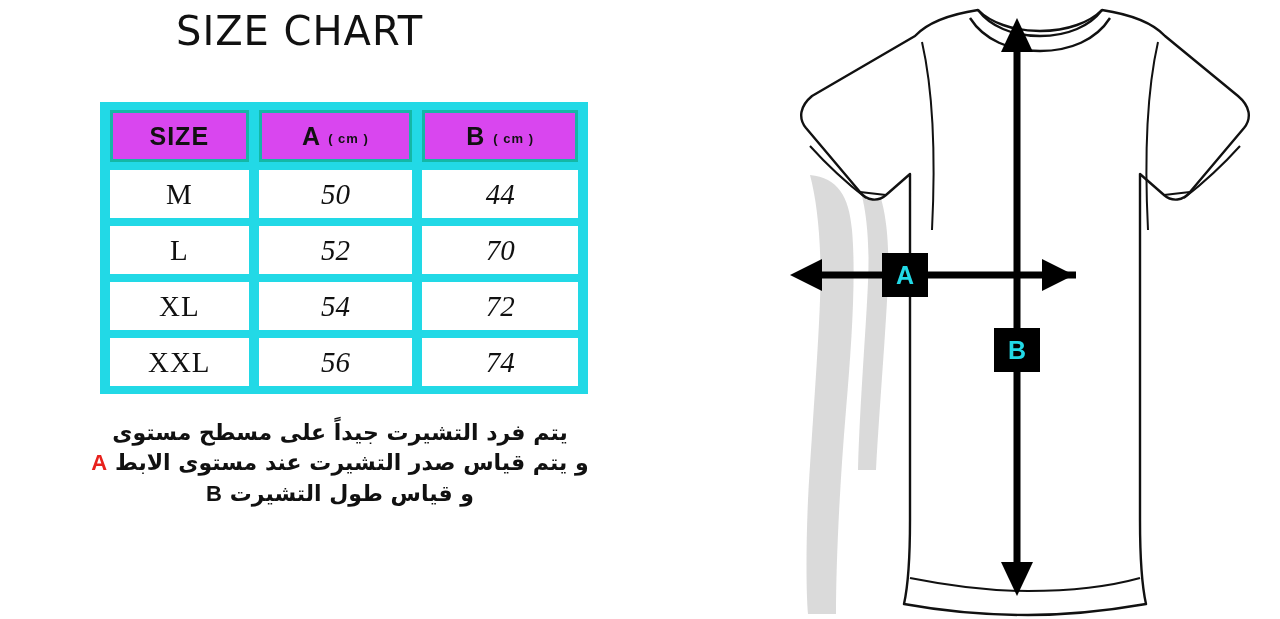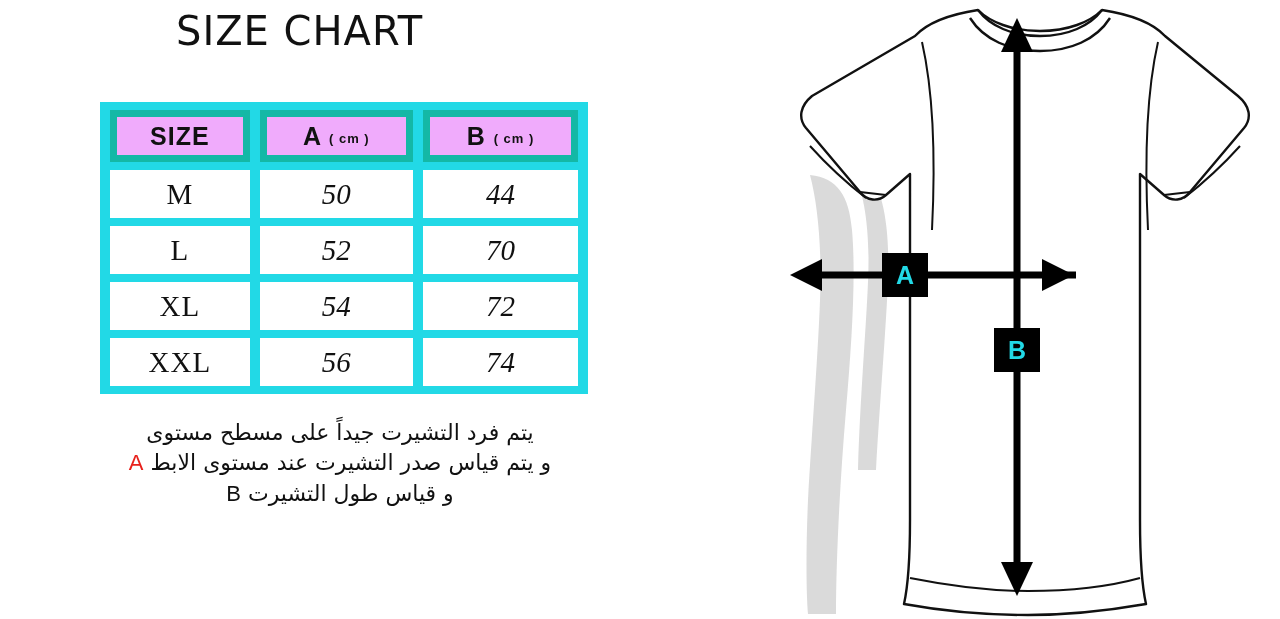--- a/index.html
+++ b/index.html
@@ -56,22 +56,22 @@
     vertical-align: middle;
     height: 48px;
     font-family: "Liberation Serif", serif;
     font-size: 29px;
     font-style: italic;
     color: #111111;
     padding: 0;
   }
 
   table.sizechart tr.header td {
-    background: #f0abfc;
-    border: 7px solid #14b8a6;
+    background: #d946ef;
+    border: 3px solid #14b8a6;
     height: 52px;
     font-family: "Liberation Sans", sans-serif;
     font-style: normal;
     font-weight: bold;
     font-size: 25px;
     letter-spacing: 1px;
     margin-left: 45px;
   }
 
   table.sizechart tr.header td .unit {
@@ -90,21 +90,21 @@
 
   
   #notes {
     position: absolute;
     left: 20px; top: 418px;
     width: 640px;
     direction: rtl;
     text-align: center;
     font-family: "DejaVu Sans", sans-serif;
     font-size: 22px;
-    font-weight: normal;
+    font-weight: bold;
     color: #111111;
     line-height: 1.38;
   }
   #notes .line { white-space: nowrap; }
   #notes .mark-a { color: #e8211c; font-family: "Liberation Sans", sans-serif; }
   #notes .mark-b { color: #111111; font-family: "Liberation Sans", sans-serif; }
 
   
   #right {
     position: absolute;

